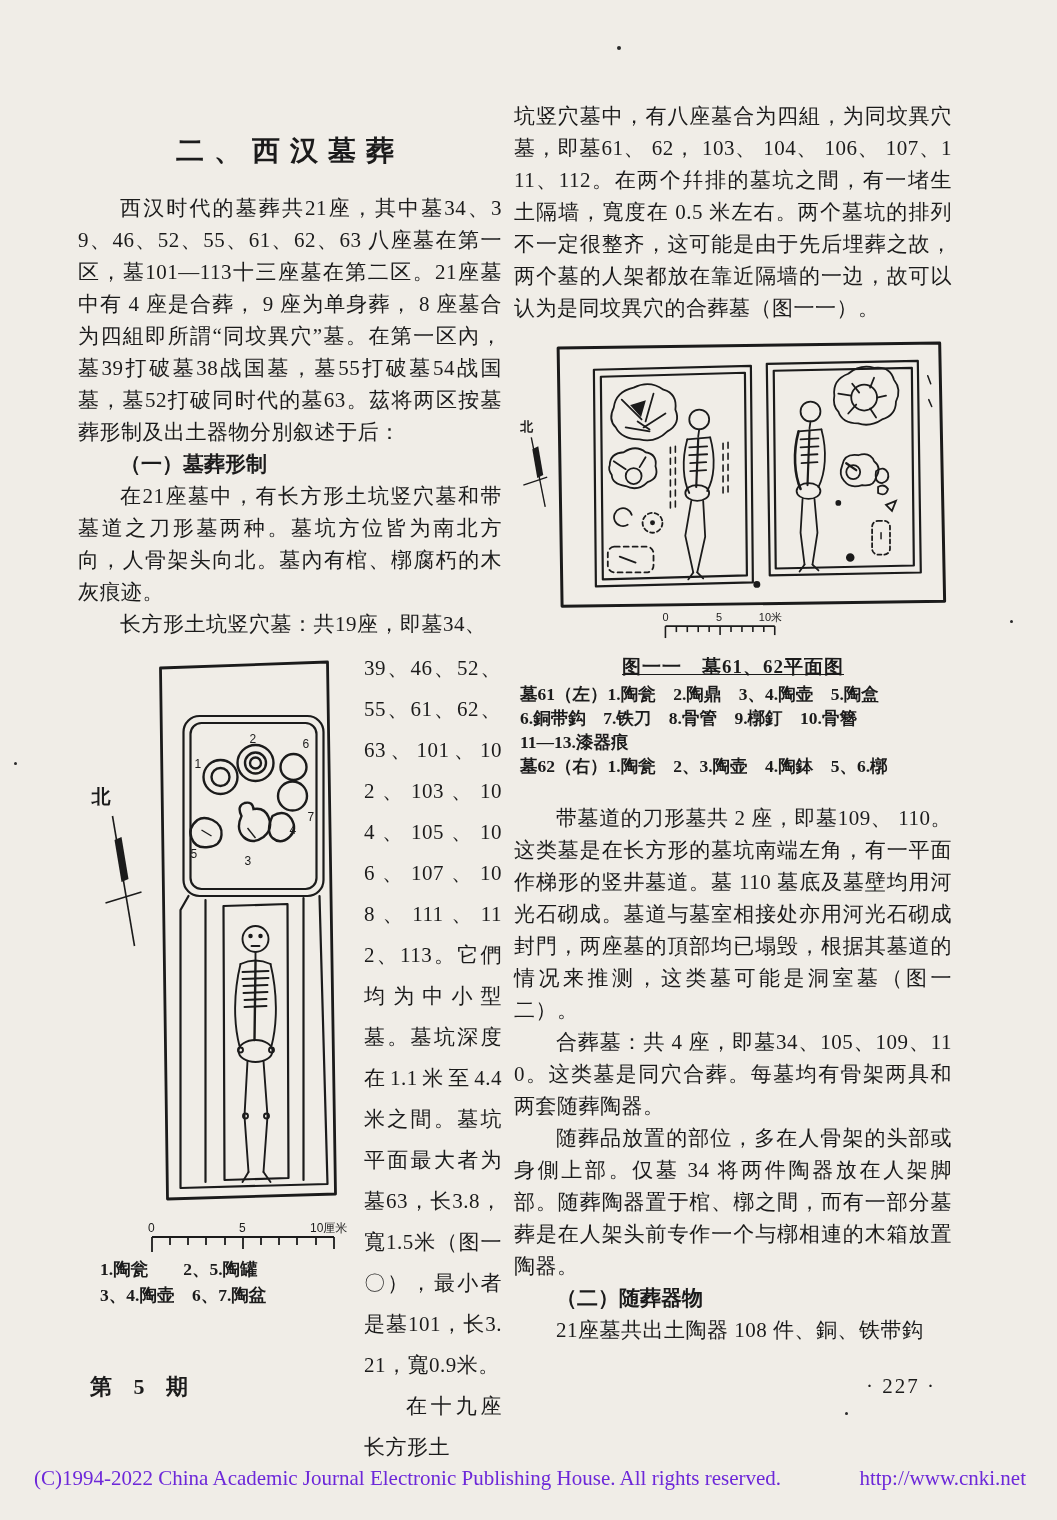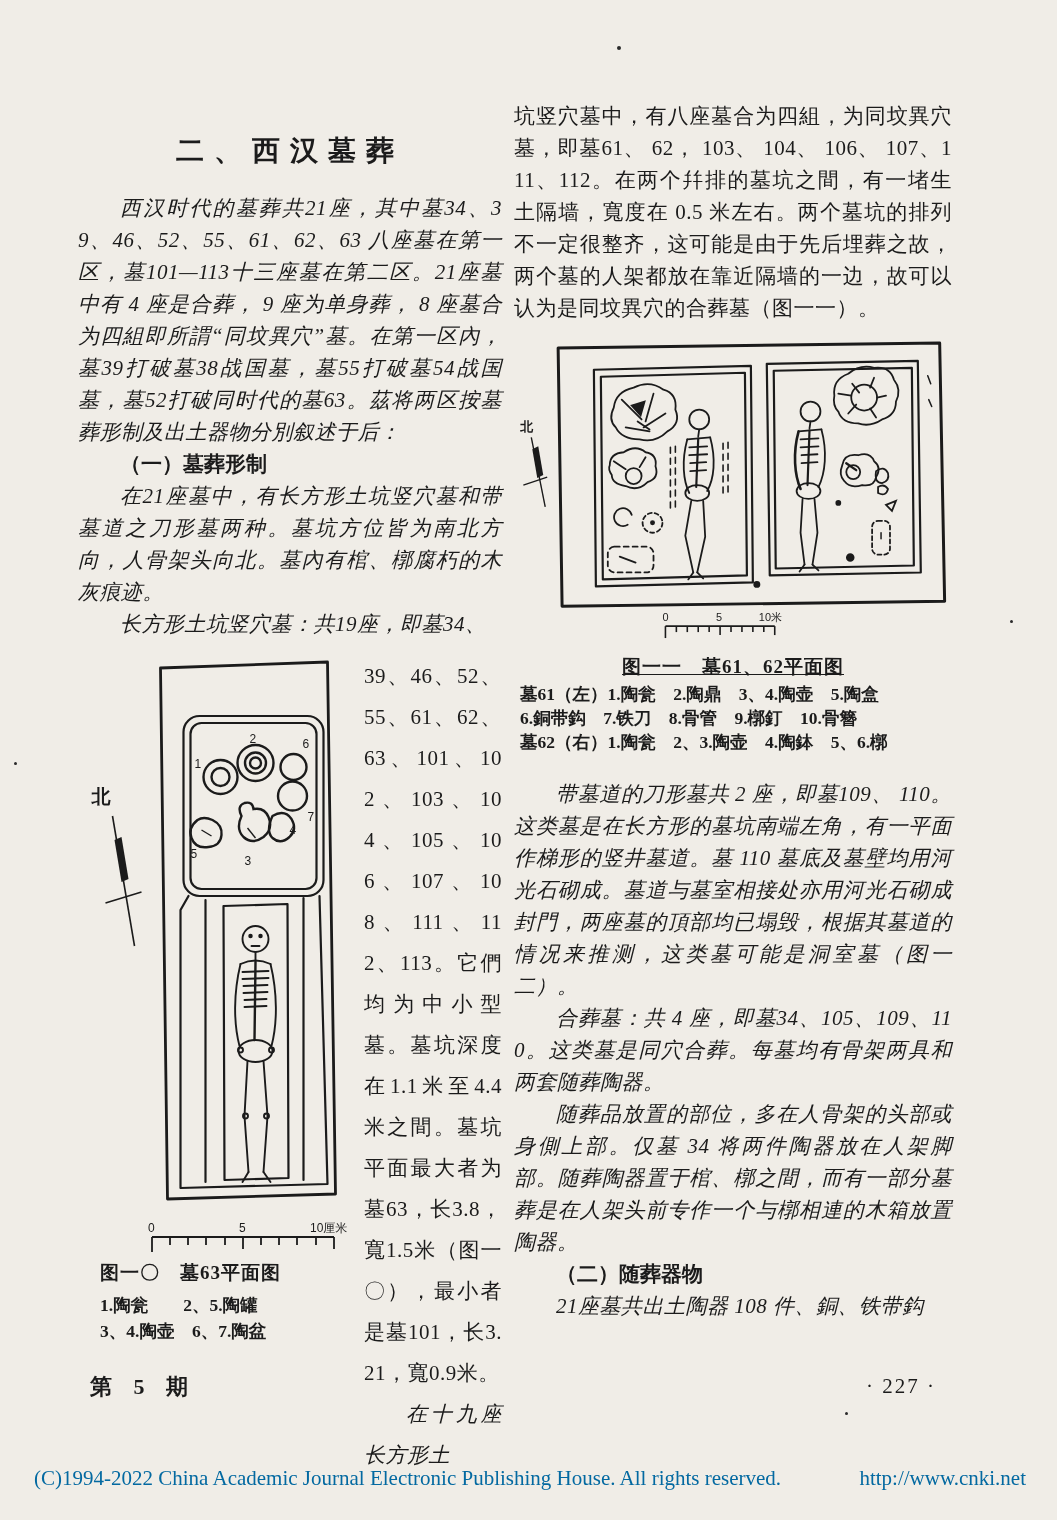--- a/index.html
+++ b/index.html
@@ -16,43 +16,43 @@
   .col-left{left:78px;top:132px;width:424px;}
   .col-right{left:514px;top:100px;width:438px;}
   .doc-title{
     text-align:center;font-size:28px;font-weight:bold;
     letter-spacing:10px;margin:0 0 22px 0;
   }
   p.body{
     margin:0;font-size:21px;line-height:32px;letter-spacing:0.5px;
     text-align:justify;text-justify:inter-ideograph;word-break:break-all;
   }
-  p.indent{text-indent:2em;font-style:italic;}
+  p.indent{text-indent:2em;}
   p.heading{font-weight:bold;text-indent:2em;margin:0;font-size:21px;line-height:32px;}
   .fig-row{display:flex;margin-top:8px;}
   .fig-block{width:284px;flex:0 0 284px;}
-  .narrow{width:138px;margin-left:2px;margin-top:8px;}
+  .narrow{width:138px;margin-left:2px;}
   .narrow p.body{line-height:41px;}
   .fig-caption-title{
     font-weight:bold;font-size:19px;margin:4px 0 6px 22px;letter-spacing:1px;
   }
   .fig10-labels{margin-left:22px;font-size:17.5px;line-height:26px;font-weight:bold;}
   .fig11-caption-title{font-weight:bold;font-size:19px;margin:4px 0 2px 0;text-align:center;letter-spacing:1px;text-decoration:underline;}
   .fig11-labels{margin-left:6px;font-size:17.5px;line-height:24px;font-weight:bold;}
   .scalebar{display:block;margin:8px 0 0 64px;}
   svg text{font-family:"Liberation Sans","DejaVu Sans",sans-serif;fill:#1b1b1b;}
   .footer-issue{
     position:absolute;left:90px;top:1372px;
     font-size:22px;font-weight:bold;letter-spacing:8px;
   }
   .footer-page{position:absolute;left:866px;top:1374px;font-size:21px;letter-spacing:2px;}
   .watermark{
     position:absolute;left:34px;top:1466px;width:992px;
     display:flex;justify-content:space-between;
-    color:#0369a1;font-size:21px;white-space:nowrap;
+    color:#6d28d9;font-size:21px;white-space:nowrap;
     font-family:"Liberation Serif","DejaVu Serif",serif;
   }
   .speck{position:absolute;background:#2a2a2a;border-radius:50%;}
 </style>
 </head>
 <body>
 
 <div class="page">
 
   <div class="col col-left">
@@ -155,21 +155,20 @@
               <line x1="83" y1="17" x2="83" y2="25"></line>
             <line x1="101" y1="17" x2="101" y2="29"></line>
             <line x1="119" y1="17" x2="119" y2="25"></line>
               <line x1="137" y1="17" x2="137" y2="25"></line>
             <line x1="155" y1="17" x2="155" y2="25"></line>
               <line x1="174" y1="17" x2="174" y2="25"></line>
             <line x1="192" y1="17" x2="192" y2="29"></line>
           </g>
         </svg>
 
-        <div class="fig-caption-title">图一〇　墓63平面图</div>
         <div class="fig10-labels">1.陶瓮　　2、5.陶罐</div>
         <div class="fig10-labels">3、4.陶壶　6、7.陶盆</div>
       </div>
 
       <div class="narrow">
         <p class="body">39、46、52、55、61、62、63、101、102、103、104、105、106、107、108、111、112、113。它們均为中小型墓。墓坑深度在1.1米至4.4米之間。墓坑平面最大者为墓63，长3.8，寬1.5米（图一〇），最小者是墓101，长3.21，寬0.9米。</p>
         <p class="body indent">在十九座长方形土</p>
       </div>
     </div>
   </div>
@@ -305,20 +304,21 @@
           <line x1="240" y1="292" x2="240" y2="298"></line>
             <line x1="251" y1="292" x2="251" y2="298"></line>
           <line x1="262" y1="292" x2="262" y2="301"></line>
         </g>
       </g>
     </svg>
 
     <div class="fig11-caption-title">图一一　墓61、62平面图</div>
     <div class="fig11-labels">墓61（左）1.陶瓮　2.陶鼎　3、4.陶壶　5.陶盒</div>
     <div class="fig11-labels">6.銅带鈎　7.铁刀　8.骨管　9.槨釘　10.骨簪</div>
+    <div class="fig11-labels">11—13.漆器痕</div>
     <div class="fig11-labels">墓62（右）1.陶瓮　2、3.陶壶　4.陶鉢　5、6.槨</div>
 
     <p class="body indent" style="margin-top:24px;">带墓道的刀形墓共 2 座，即墓109、 110。这类墓是在长方形的墓坑南端左角，有一平面作梯形的竖井墓道。墓 110 墓底及墓壁均用河光石砌成。墓道与墓室相接处亦用河光石砌成封門，两座墓的頂部均已塌毁，根据其墓道的情况来推测，这类墓可能是洞室墓（图一二）。</p>
     <p class="body indent">合葬墓：共 4 座，即墓34、105、109、110。这类墓是同穴合葬。每墓均有骨架两具和两套随葬陶器。</p>
     <p class="body indent">随葬品放置的部位，多在人骨架的头部或身側上部。仅墓 34 将两件陶器放在人架脚部。随葬陶器置于棺、槨之間，而有一部分墓葬是在人架头前专作一个与槨相連的木箱放置陶器。</p>
     <p class="heading">（二）随葬器物</p>
     <p class="body indent">21座墓共出土陶器 108 件、銅、铁带鈎</p>
   </div>
 
   <div class="footer-issue">第 5 期</div>

